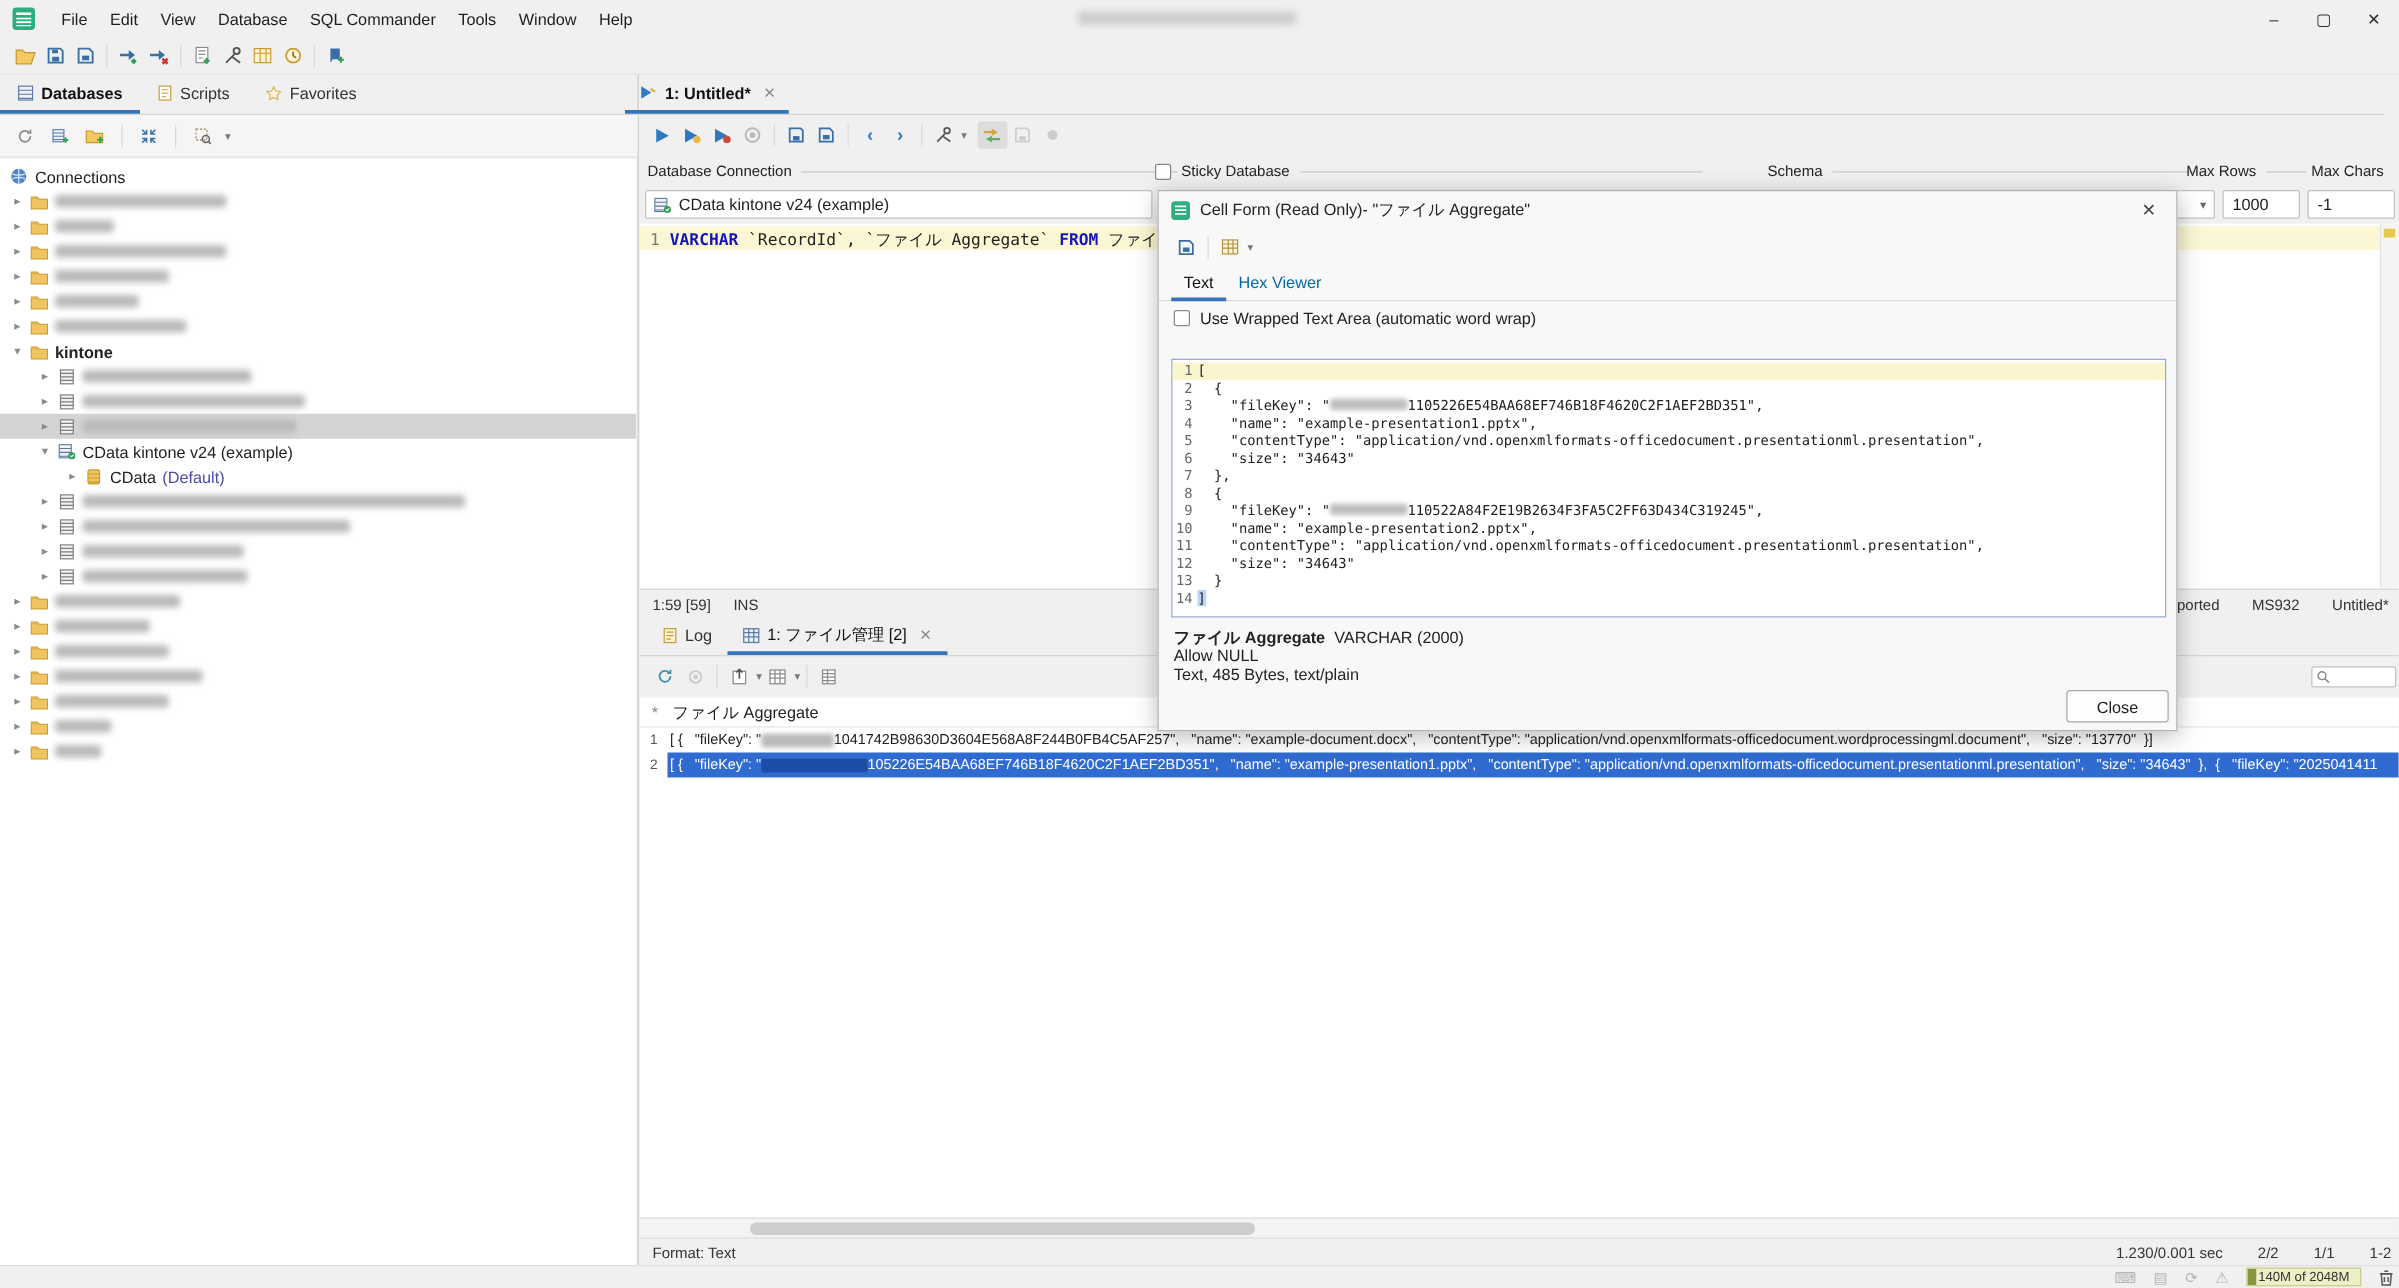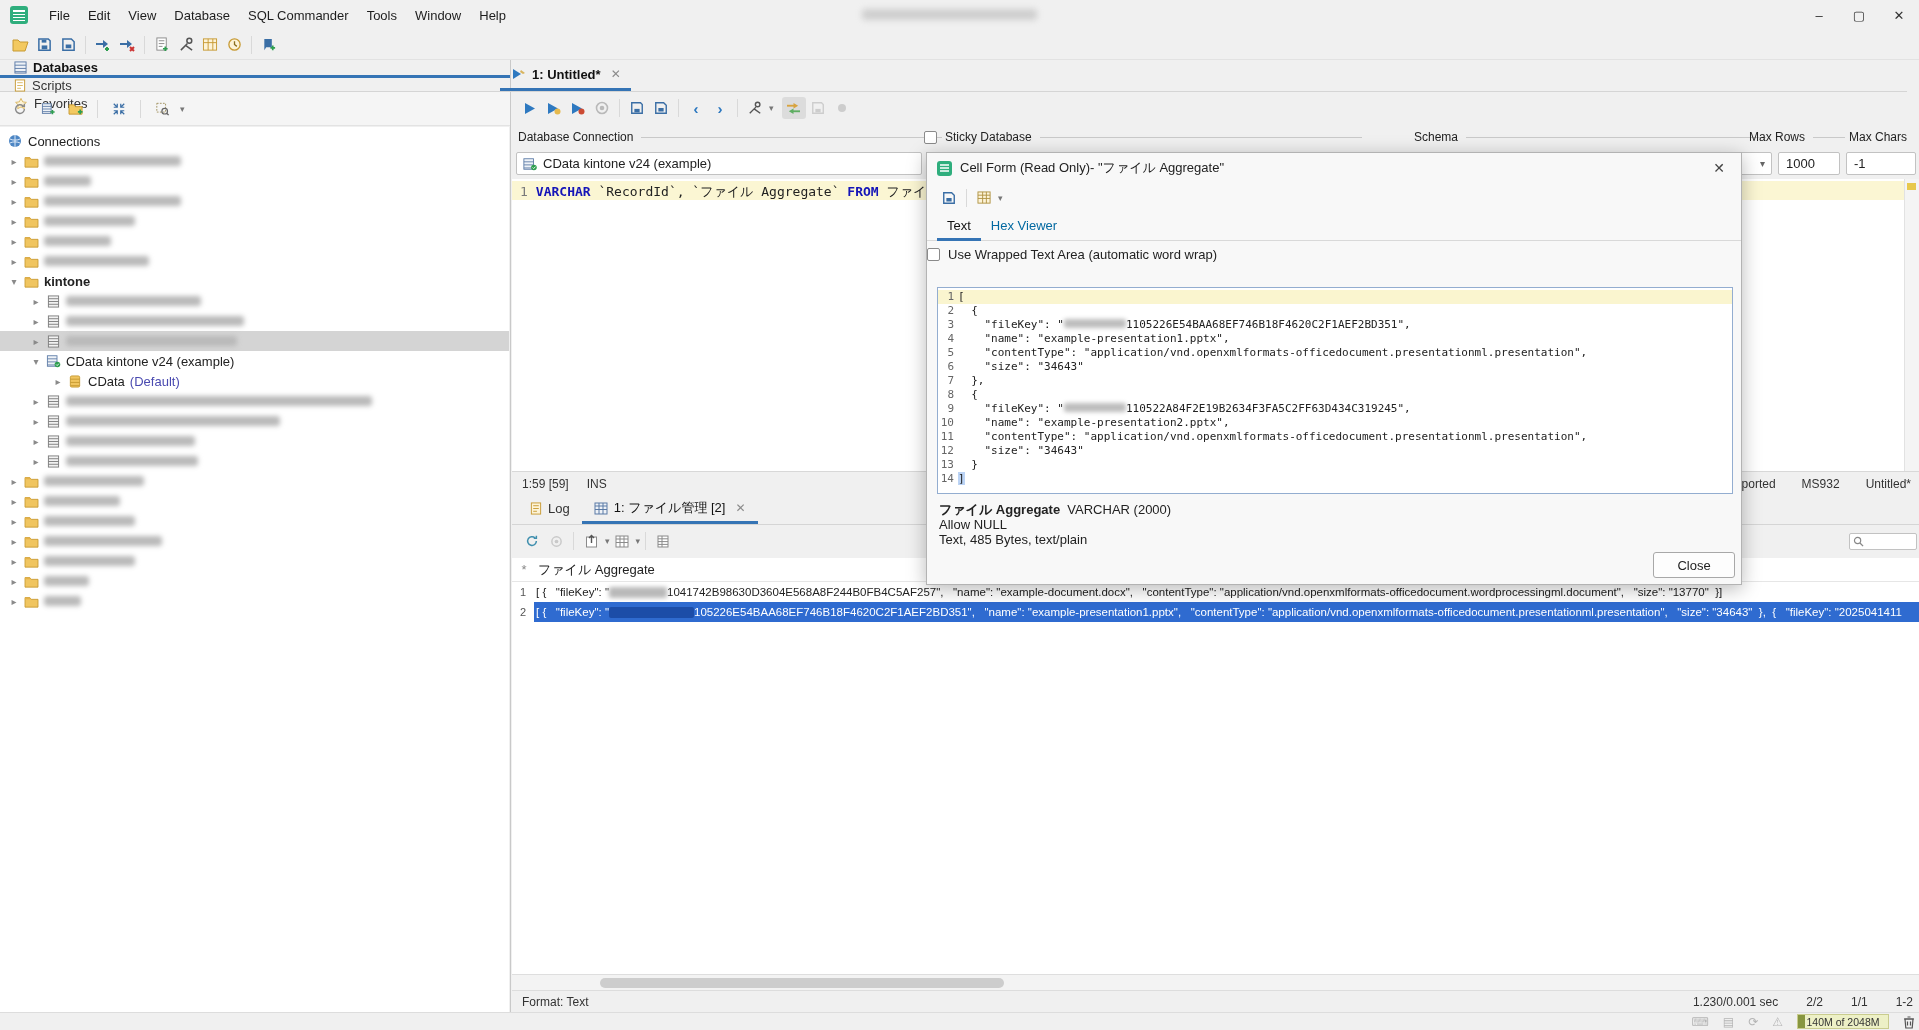--- a/index.html
+++ b/index.html
@@ -24,21 +24,21 @@
   #win-title-blur { left:862px; top:9px; width:175px; height:11px; background:#c6c6c6; border-radius:3px; filter:blur(3px); opacity:.8; }
   #win-controls { position:absolute; right:0; top:0; height:30px; display:flex; }
   .win-btn { width:40px; height:30px; display:flex; align-items:center; justify-content:center; color:#333; font-size:13px; }
 
   
   #main-toolbar { left:0; top:30px; width:1919px; height:30px; display:flex; align-items:center; padding-left:8px; border-bottom:1px solid #e2e2e2; }
   .tb-ic { width:24px; height:22px; display:flex; align-items:center; justify-content:center; }
 
   
   #left-panel { left:0; top:60px; width:511px; height:952px; background:#f0f0f0; border-right:1px solid #c9c9c9; }
-  #left-tabs { display:flex; height:32px; align-items:stretch; border-bottom:1px solid #d5d5d5;flex-direction:column; }
+  #left-tabs { display:flex; height:32px; align-items:stretch; border-bottom:1px solid #d5d5d5; }
   .ptab { display:flex; align-items:center; gap:6px; padding:0 14px; font-size:13px; color:#333; border-bottom:3px solid transparent; }
   .ptab.active { border-bottom-color:#3574b5; color:#111; font-weight:bold; }
   #tree-toolbar { height:34px; display:flex; align-items:center; padding-left:8px; gap:4px; border-bottom:1px solid #e3e3e3; background:#f5f5f5; }
   #tree-wrap { position:absolute; top:67px; bottom:0; left:0; right:1px; background:#fff; overflow:hidden; padding-top:4px; }
   .tree-row { height:20px; display:flex; align-items:center; font-size:13px; color:#222; white-space:nowrap; }
   .tree-row.selected { background:#d4d4d4; }
   .chev { width:16px; text-align:center; color:#8a8a8a; font-size:10px; flex:0 0 16px; }
   .t-ic { width:18px; flex:0 0 18px; display:flex; justify-content:center; }
   .blur-label { height:10px; border-radius:3px; background:#b9b9b9; filter:blur(2.5px); margin-left:4px; }
   .t-label { margin-left:4px; }
@@ -107,21 +107,21 @@
 
   
   #dialog { left:926px; top:152px; width:816px; height:433px; background:#f8f8f8; border:1px solid #b3b3b3; box-shadow:0 4px 18px rgba(0,0,0,.28); z-index:50; }
   #dlg-title { height:30px; display:flex; align-items:center; padding:0 10px; }
   #dlg-title .ttl { margin-left:8px; font-size:13px; color:#222; }
   #dlg-close { margin-left:auto; color:#444; font-size:14px; padding:2px 6px; }
   #dlg-toolbar { height:30px; display:flex; align-items:center; padding-left:10px; }
   #dlg-tabs { height:28px; display:flex; align-items:stretch; padding-left:10px; border-bottom:1px solid #d9d9d9; }
   .dtab { display:flex; align-items:center; padding:0 10px; font-size:13px; color:#0369a1; border-bottom:3px solid transparent; margin-bottom:-1px; }
   .dtab.active { border-bottom-color:#3574b5; color:#111; }
-  #dlg-wrap-row { height:26px; display:flex; align-items:center; gap:8px; font-size:13px; color:#222; }
+  #dlg-wrap-row { height:26px; display:flex; align-items:center; gap:8px; padding-left:12px; font-size:13px; color:#222; }
   #dlg-code { position:absolute; left:10px; top:134px; width:796px; height:207px; background:#fff; border:1px solid #93add0; overflow:hidden; font-family:"DejaVu Sans Mono", monospace; font-size:11px; padding-top:2px; }
   .code-line { height:14px; line-height:14px; white-space:pre; display:flex; }
   .code-line.current { background:#faf5cf; }
   .code-line .ln { width:20px; flex:0 0 20px; text-align:right; color:#666; padding-right:4px; }
   .code-line .txt { white-space:pre; }
   .code-redact { display:inline-block; width:62px; height:9px; background:#bdbdbd; border-radius:2px; filter:blur(2px); vertical-align:0; }
   .bracket-hl { background:#bcd4f5; }
   #dlg-meta { position:absolute; left:12px; top:349px; font-size:13px; color:#222; line-height:15px; }
   #dlg-meta b { font-weight:bold; }
   #dlg-close-btn { position:absolute; left:726px; top:399px; width:82px; height:26px; background:#fdfdfd; border:1px solid #a8a8a8; border-radius:3px; font-size:13px; display:flex; align-items:center; justify-content:center; color:#222; }

